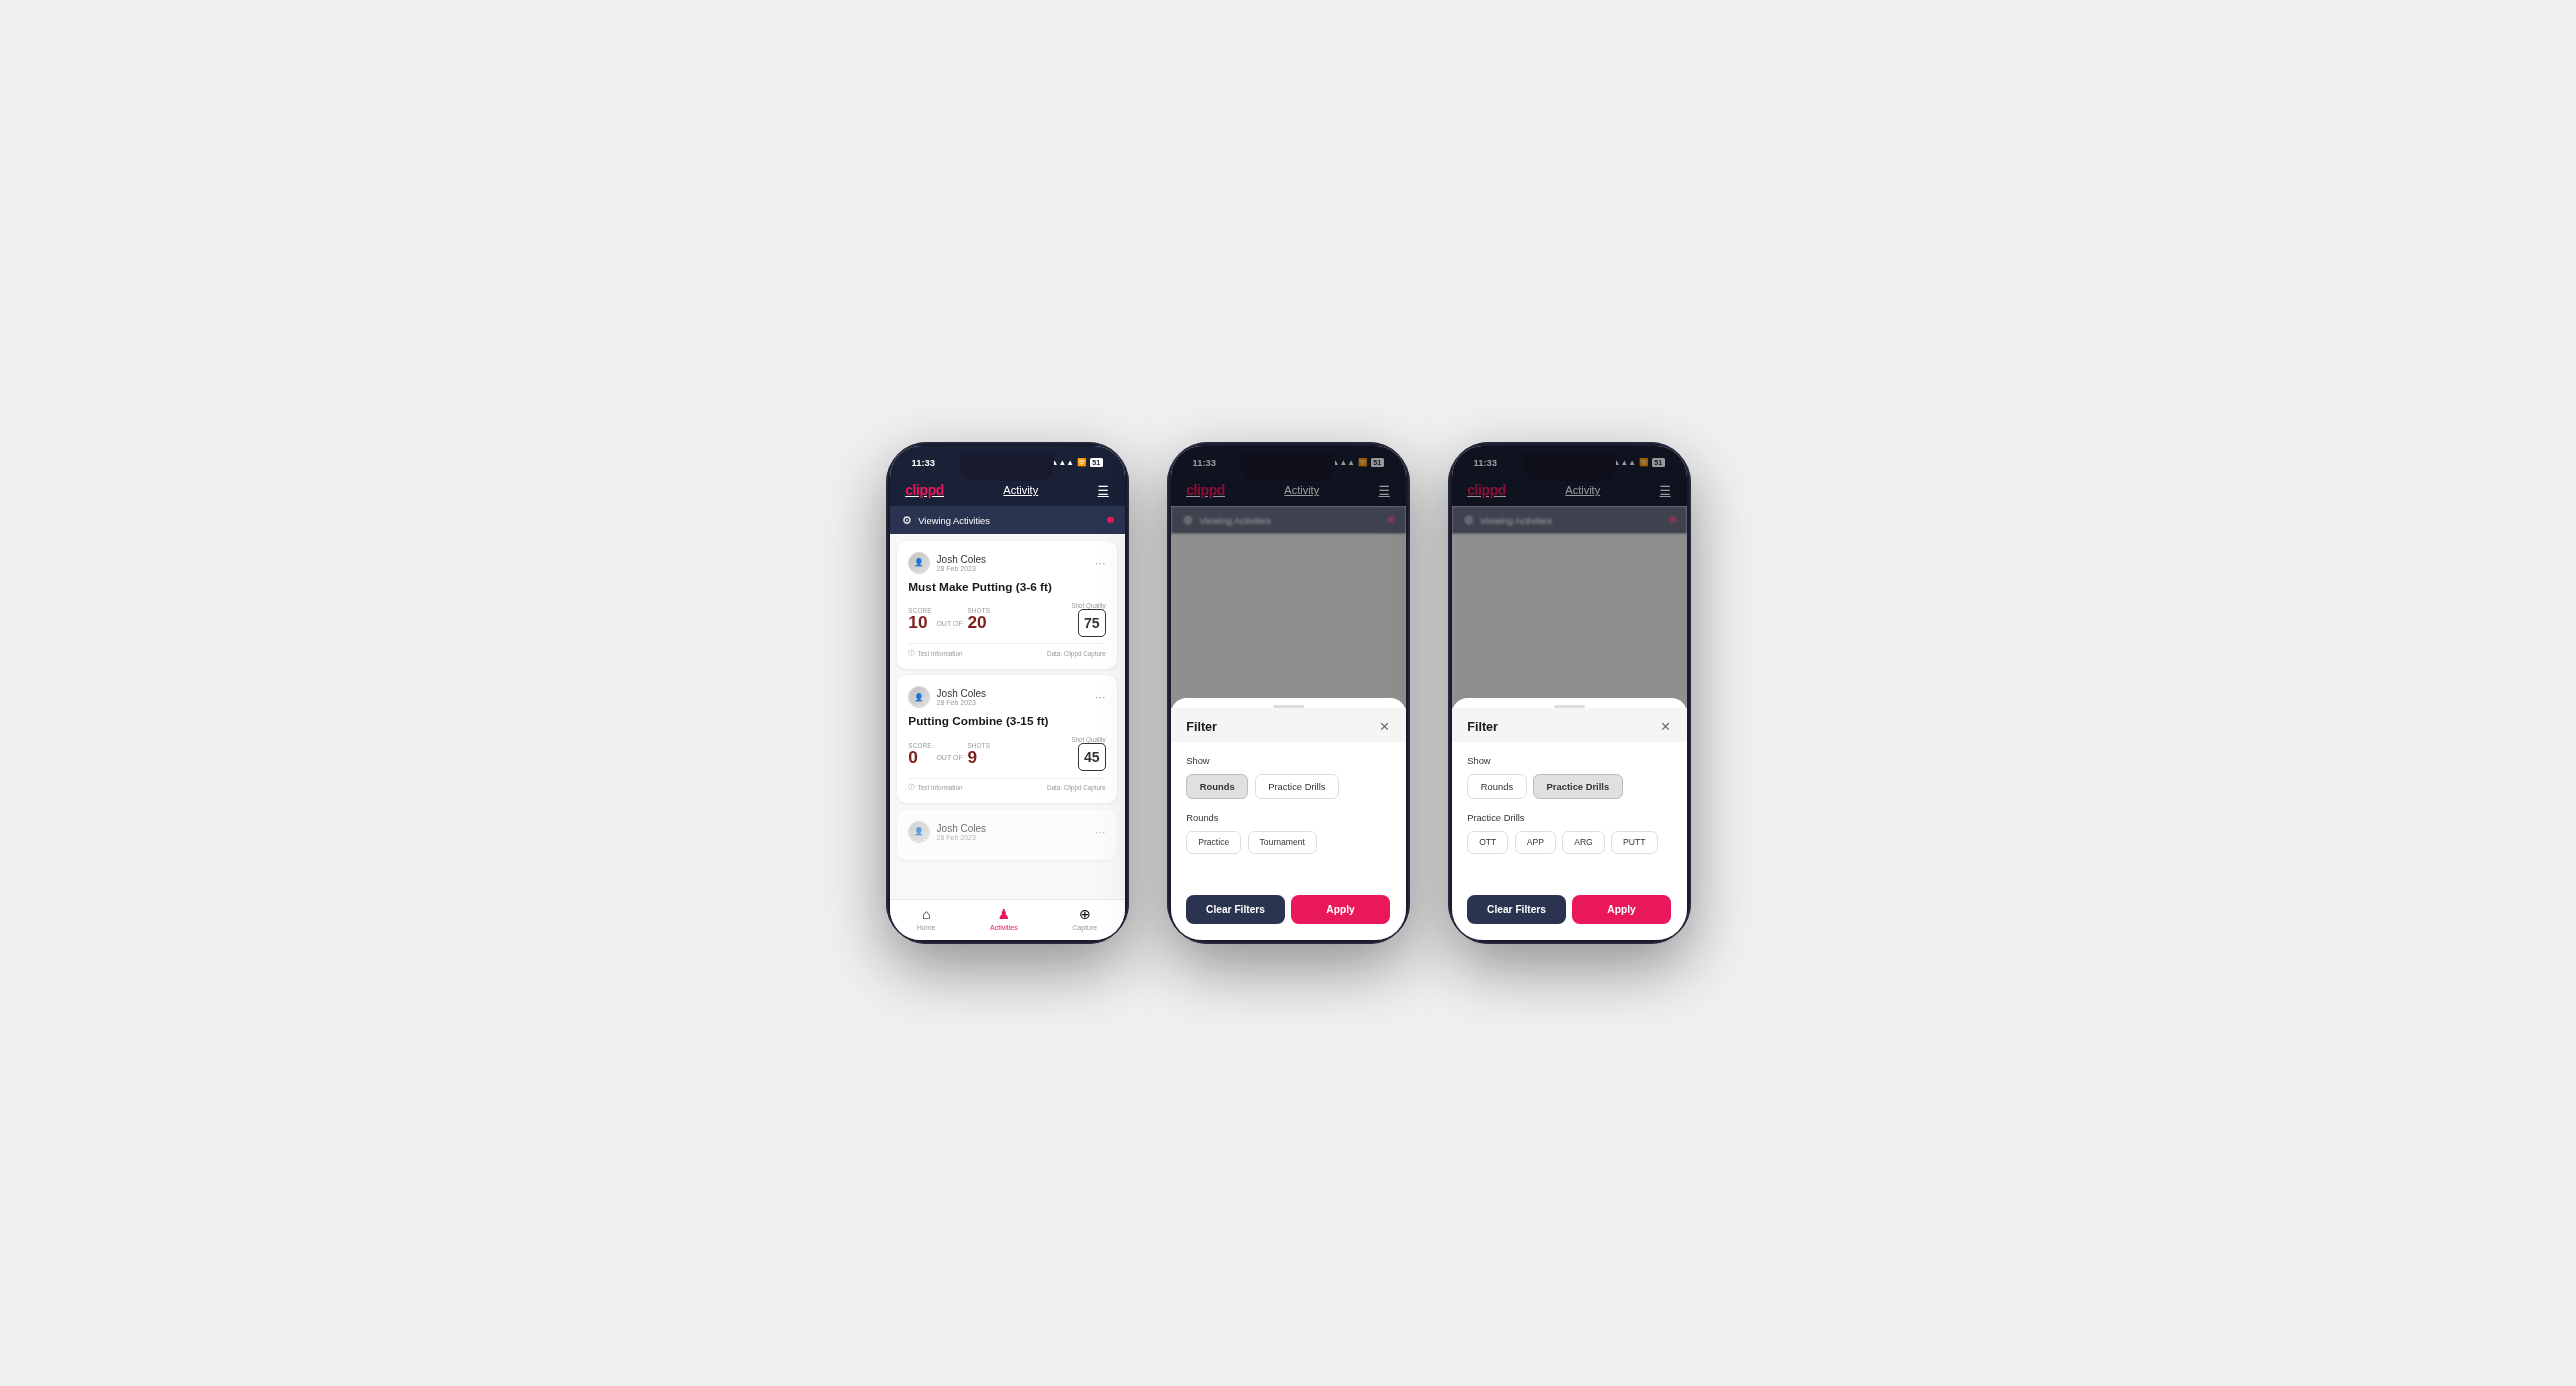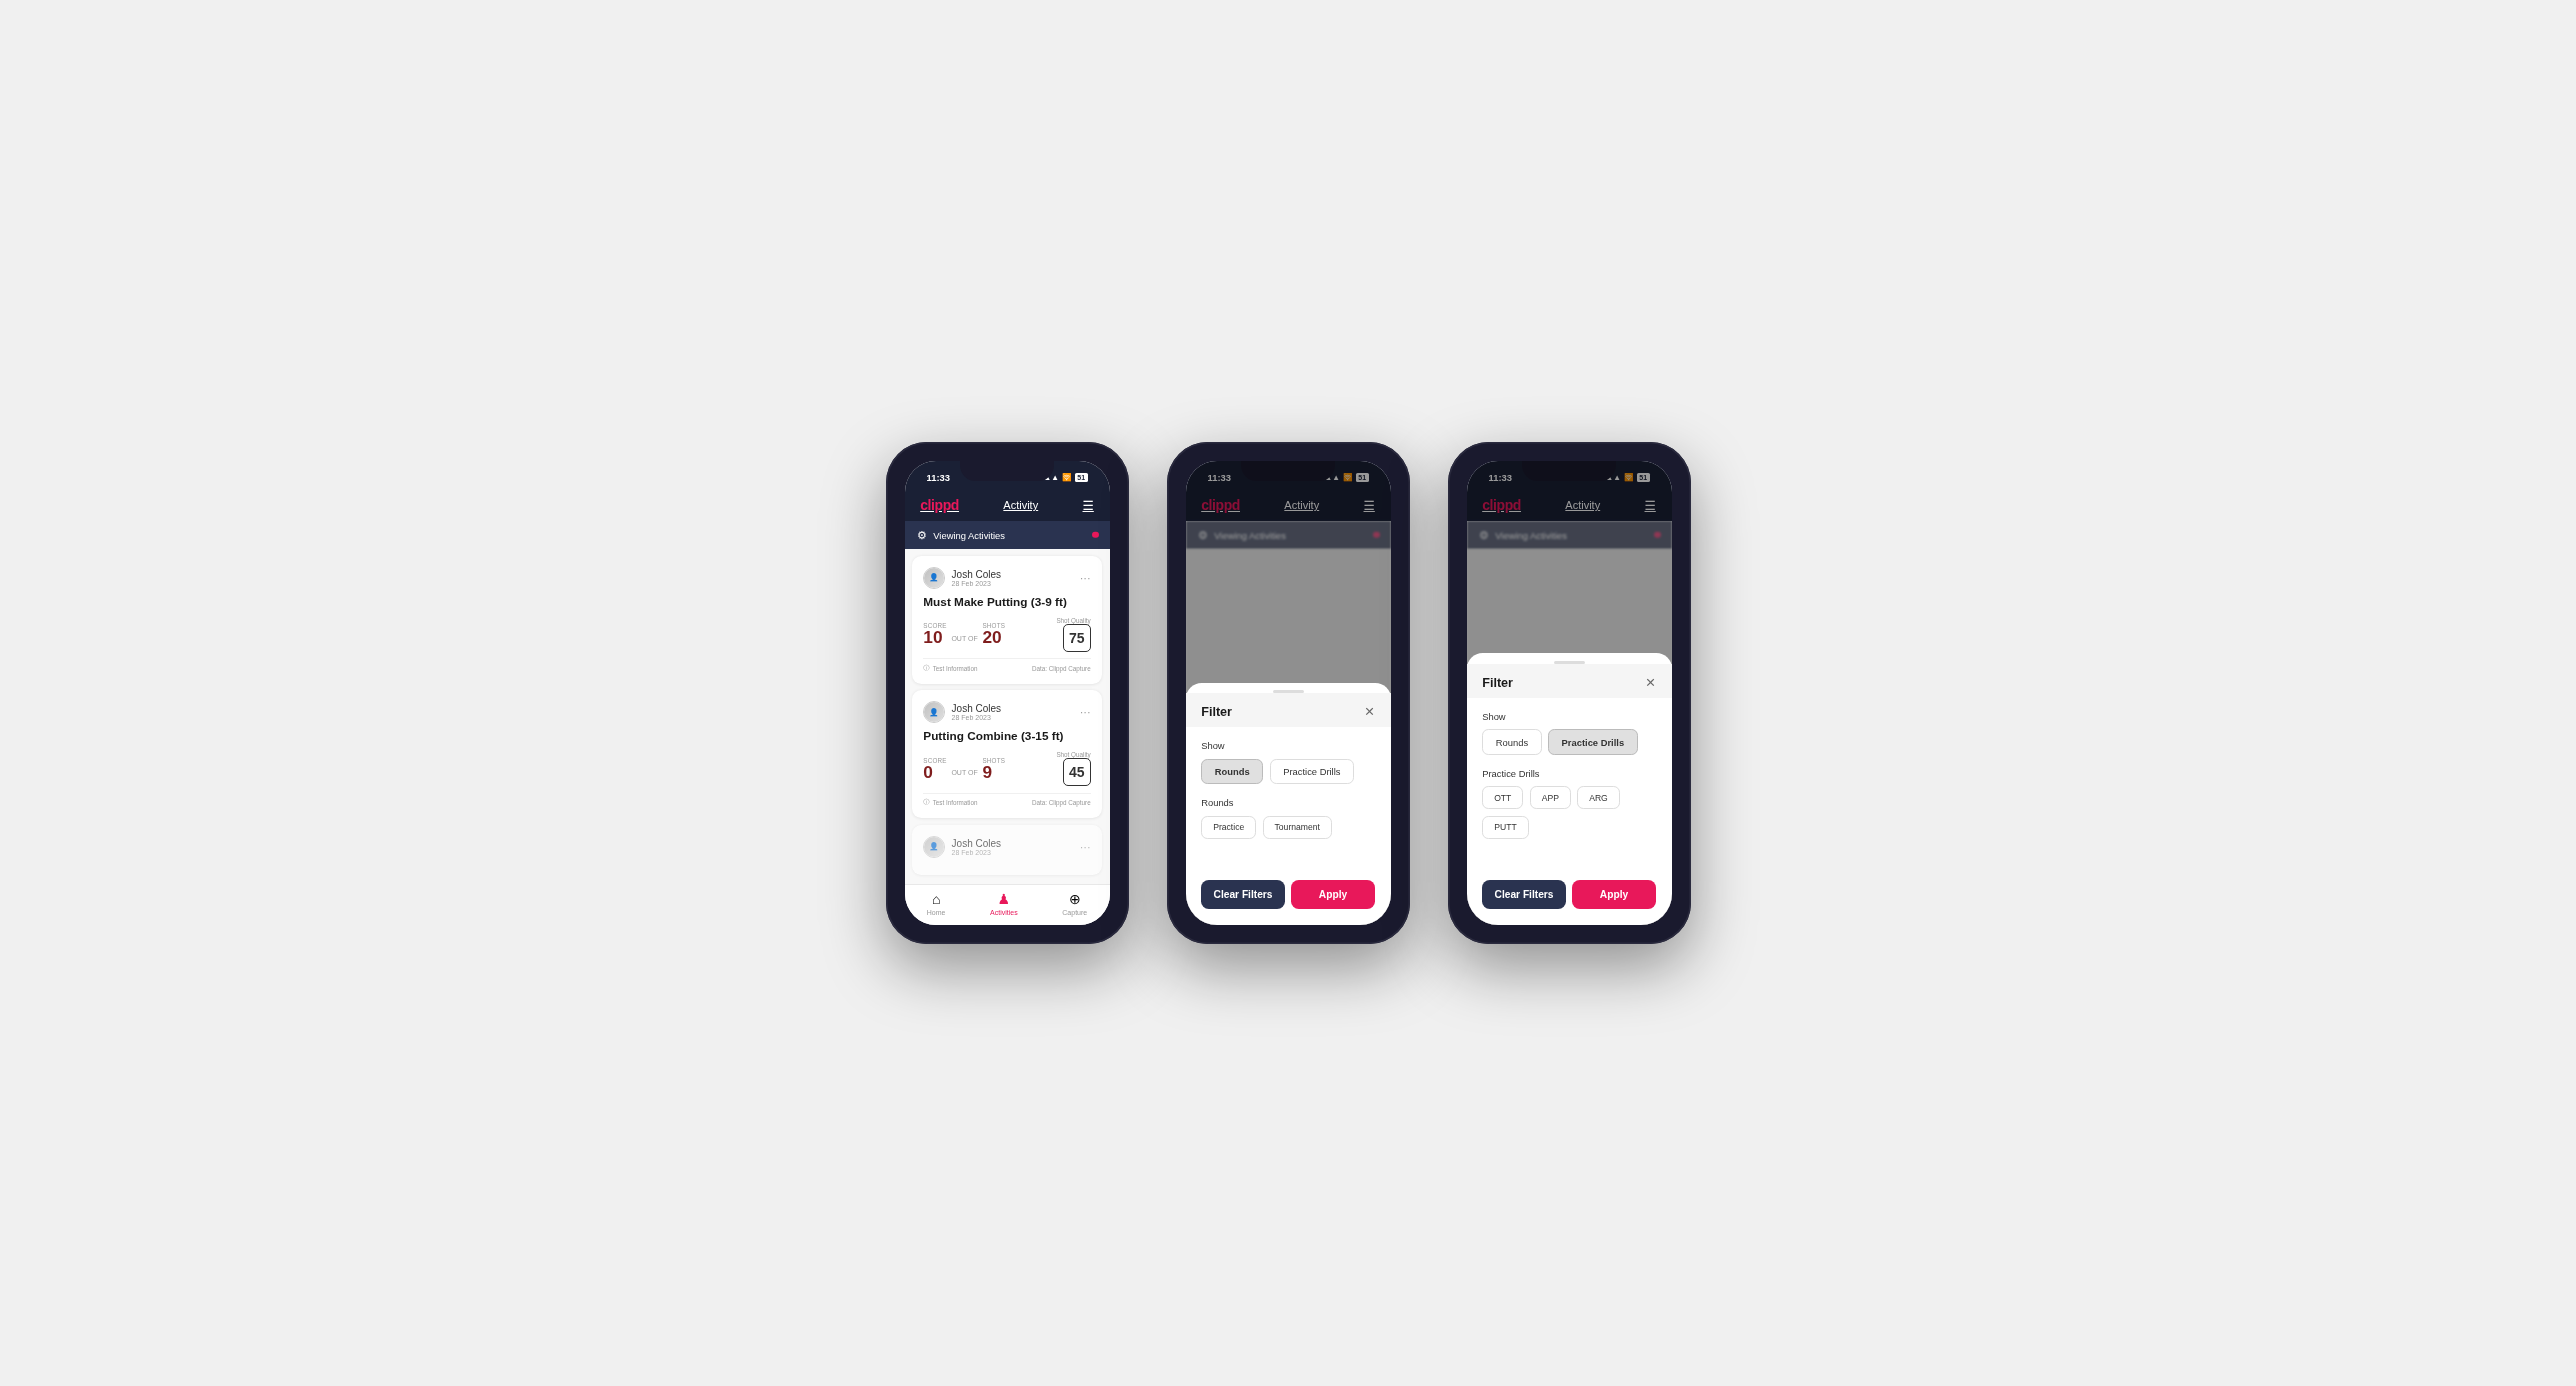--- a/index.html
+++ b/index.html
@@ -16,21 +16,21 @@
       gap: 38px;
       align-items: center;
       padding: 47px 31px;
     }
     
     .phone {
       width: 243px;
       height: 502px;
       background: #1a1a2e;
       border-radius: 41px;
-      padding: 19px;
+      padding: 4px;
       box-shadow: 0 23.5px 63px rgba(0,0,0,0.4), inset 0 0 0 1.6px #2a2a3e;
       position: relative;
       flex-shrink: 0;
     }
     .phone-screen {
       width: 100%;
       height: 100%;
       background: #fff;
       border-radius: 31px;
       overflow: hidden;
@@ -329,21 +329,21 @@
               <div class="avatar">
                 <div class="avatar-inner">👤</div>
               </div>
               <div>
                 <div class="user-name">Josh Coles</div>
                 <div class="user-date">28 Feb 2023</div>
               </div>
             </div>
             <span class="more-dots">···</span>
           </div>
-          <div class="card-title">Must Make Putting (3-9 ft)</div>
+          <div class="card-title">Must Make Putting (3-6 ft)</div>
           <div class="stats-row">
             <div class="stat-block">
               <div class="stat-label">Score</div>
               <div class="stat-value">10</div>
             </div>
             <span class="out-of">OUT OF</span>
             <div class="stat-block">
               <div class="stat-label">Shots</div>
               <div class="stat-value">20</div>
             </div>

